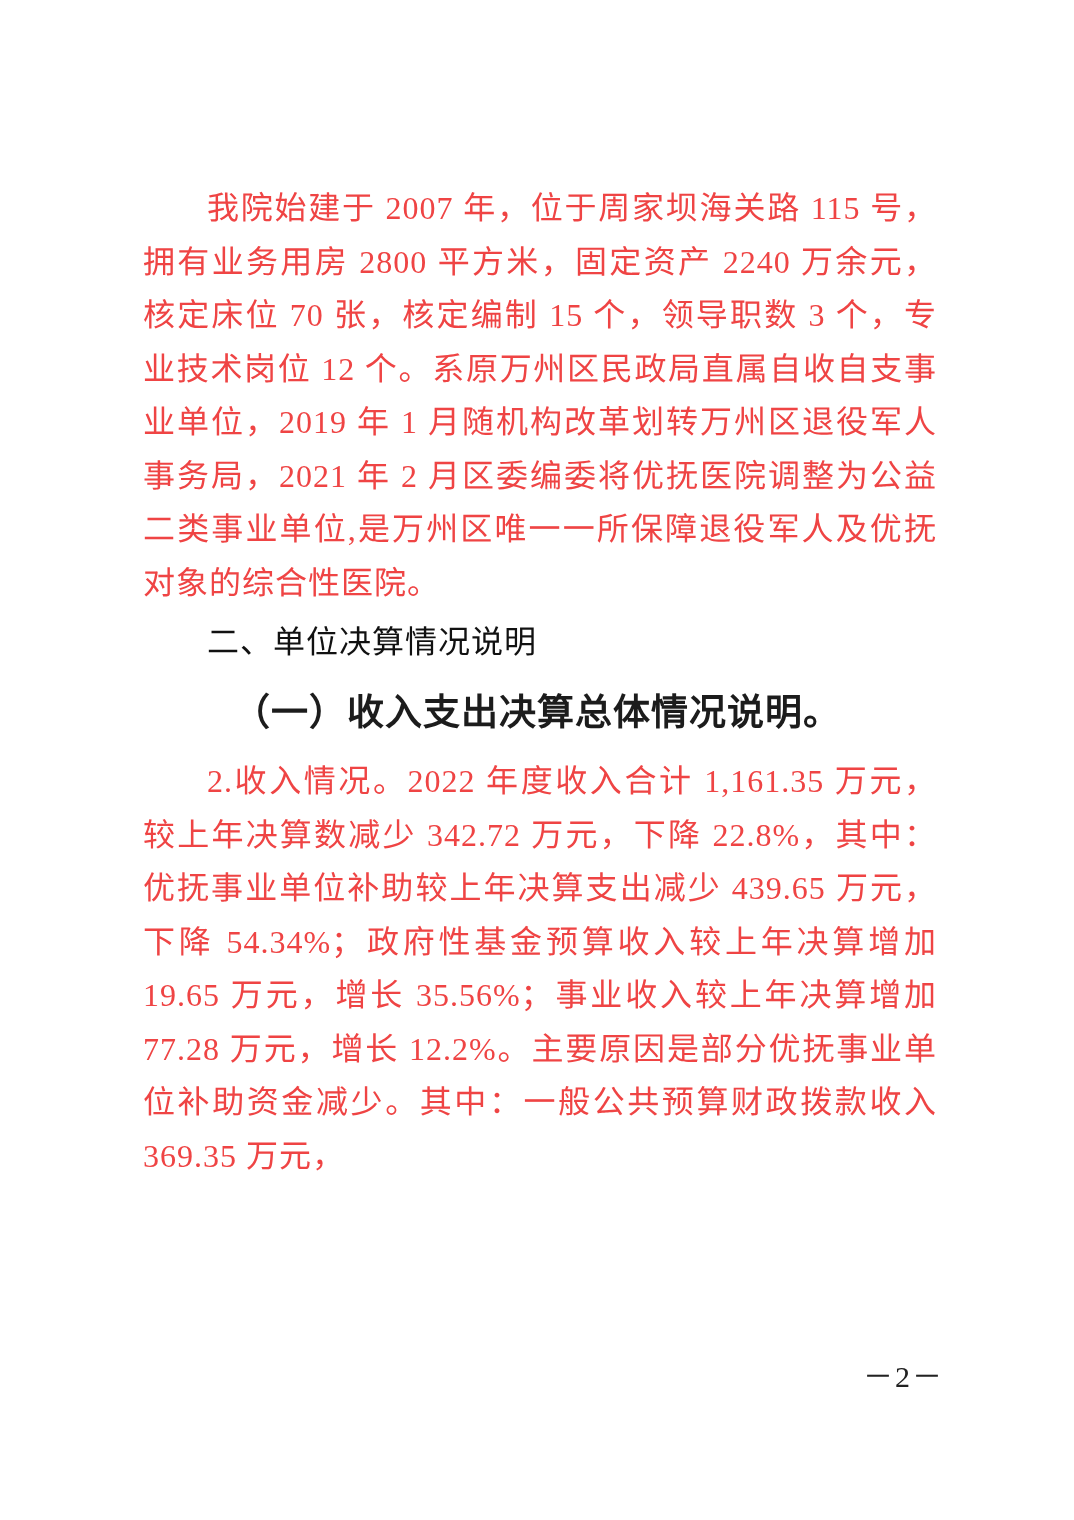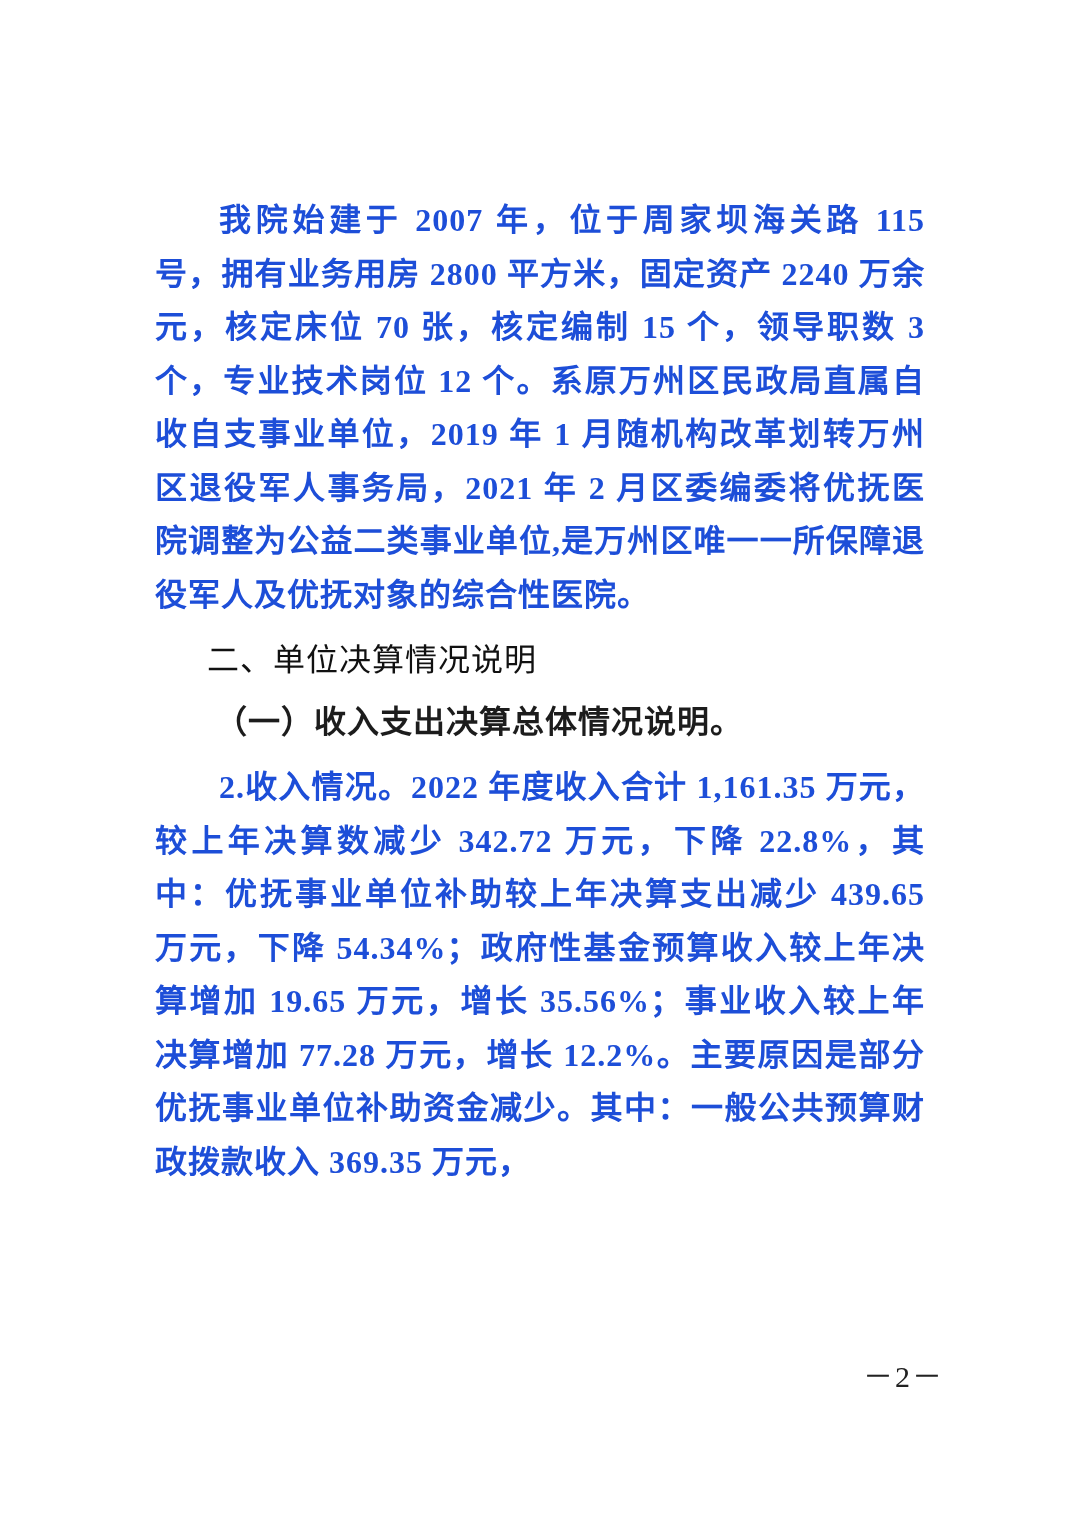--- a/index.html
+++ b/index.html
@@ -16,46 +16,46 @@
     overflow: hidden;
     color: #1f1f1f;
   }
   .content {
     position: absolute;
     left: 143px;
     top: 182px;
     width: 794px;
   }
   .body-text {
-    margin: 12px;
+    margin: 0;
     font-family: "Liberation Serif", serif;
-    font-weight: 700;
+    font-weight: 400;
     font-size: 32px;
     line-height: 53.5px;
     text-align: justify;
     text-justify: inter-character;
     text-indent: 2em;
-    color: #1d4ed8;
+    color: #ef4444;
     letter-spacing: 1px;
   }
   .section-heading {
     margin: 6px 0 0 0;
     font-family: "Liberation Sans", sans-serif;
     font-weight: 400;
     font-size: 32px;
     line-height: 53.5px;
     text-indent: 2em;
     color: #111111;
     letter-spacing: 1px;
   }
   .subsection-heading {
-    margin: 8px;
+    margin: 16px;
     font-family: "Liberation Serif", serif;
     font-weight: 700;
-    font-size: 32px;
+    font-size: 37px;
     line-height: 53.5px;
     text-indent: 2em;
     color: #1c1c1c;
     letter-spacing: 1px;
   }
   .mt { margin-top: 6px; }
   .page-number {
     position: absolute;
     top: 1352px;
     right: 130px;

